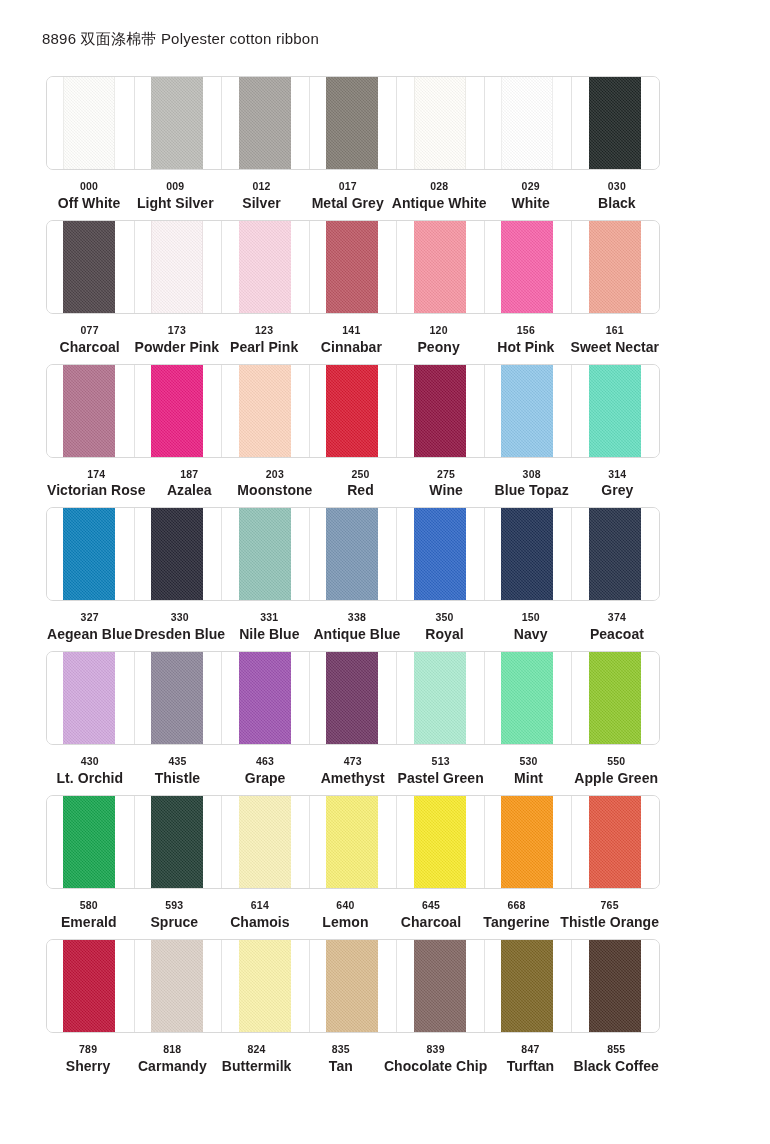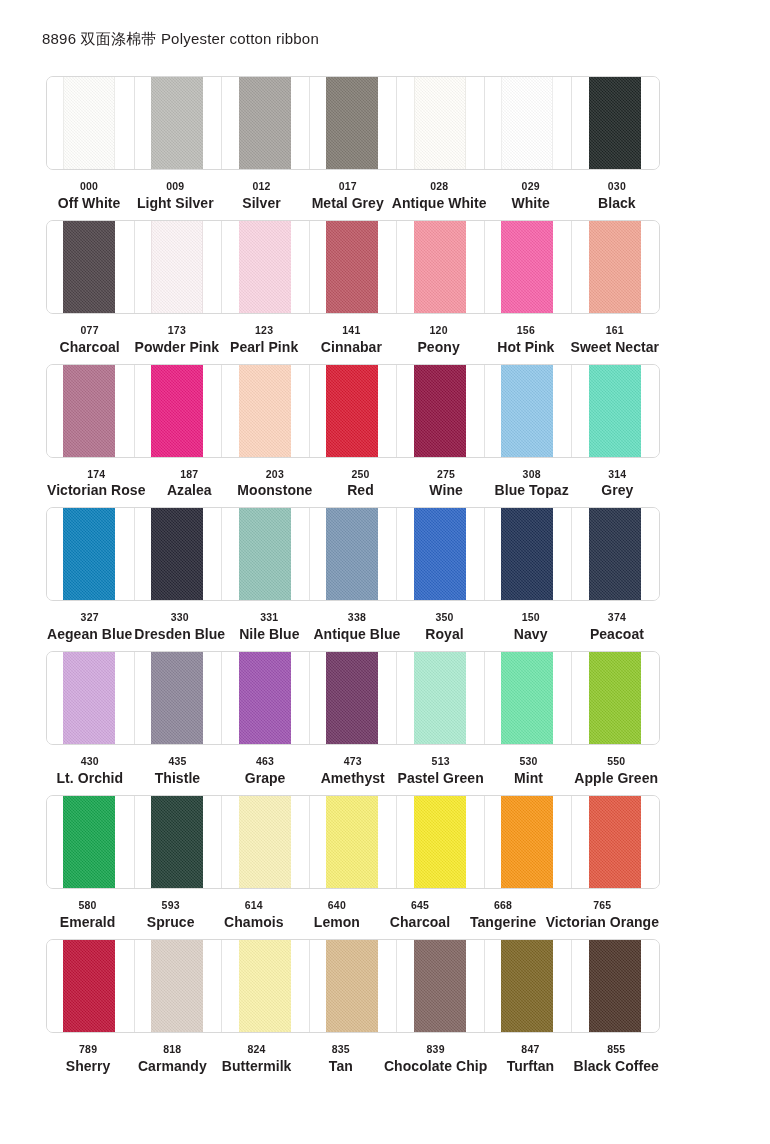--- a/index.html
+++ b/index.html
@@ -444,21 +444,21 @@
         <div class="label-cell">
           <div class="label-code">645</div>
           <div class="label-name">Charcoal</div>
         </div>
         <div class="label-cell">
           <div class="label-code">668</div>
           <div class="label-name">Tangerine</div>
         </div>
         <div class="label-cell">
           <div class="label-code">765</div>
-          <div class="label-name">Victorian Orange</div>
+          <div class="label-name">Thistle Orange</div>
         </div>
       </div>
     </div>
     <div class="color-row">
       <div class="row-card">
         <div class="swatch-cell">
           <div class="ribbon" style="background: rgb(190, 16, 54);"></div>
         </div>
         <div class="swatch-cell">
           <div class="ribbon" style="background: rgb(217, 205, 196);"></div>

